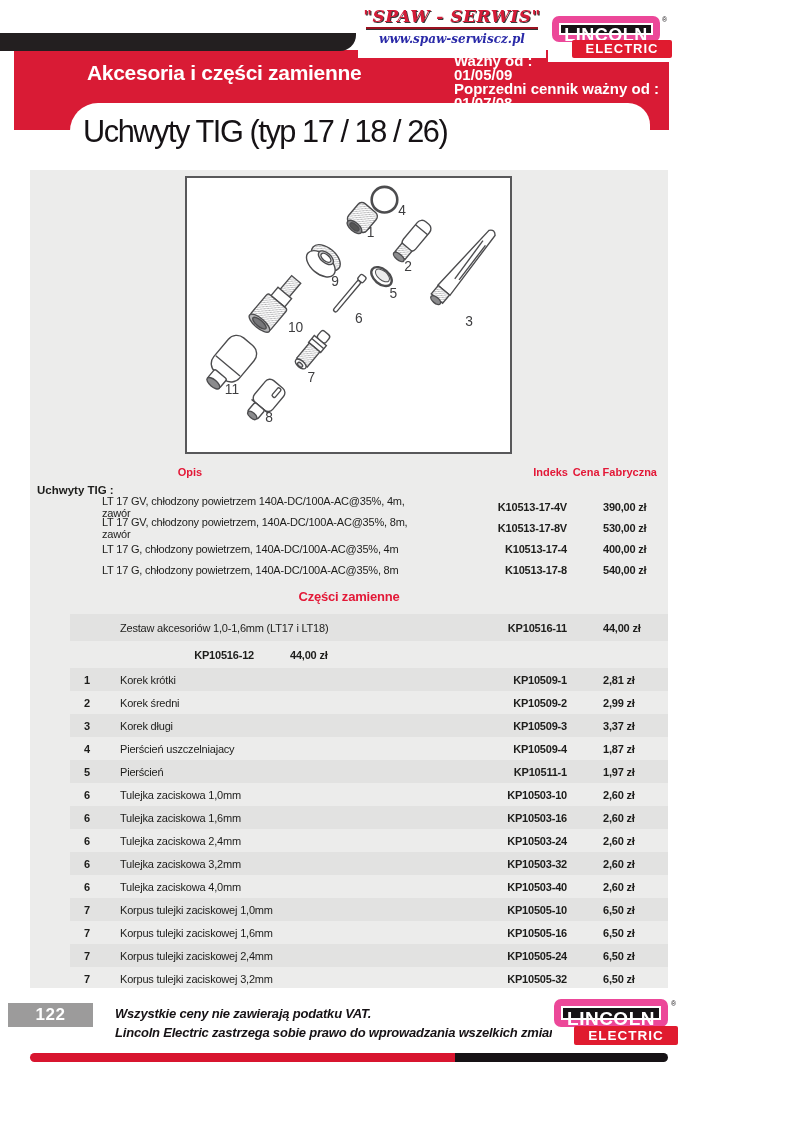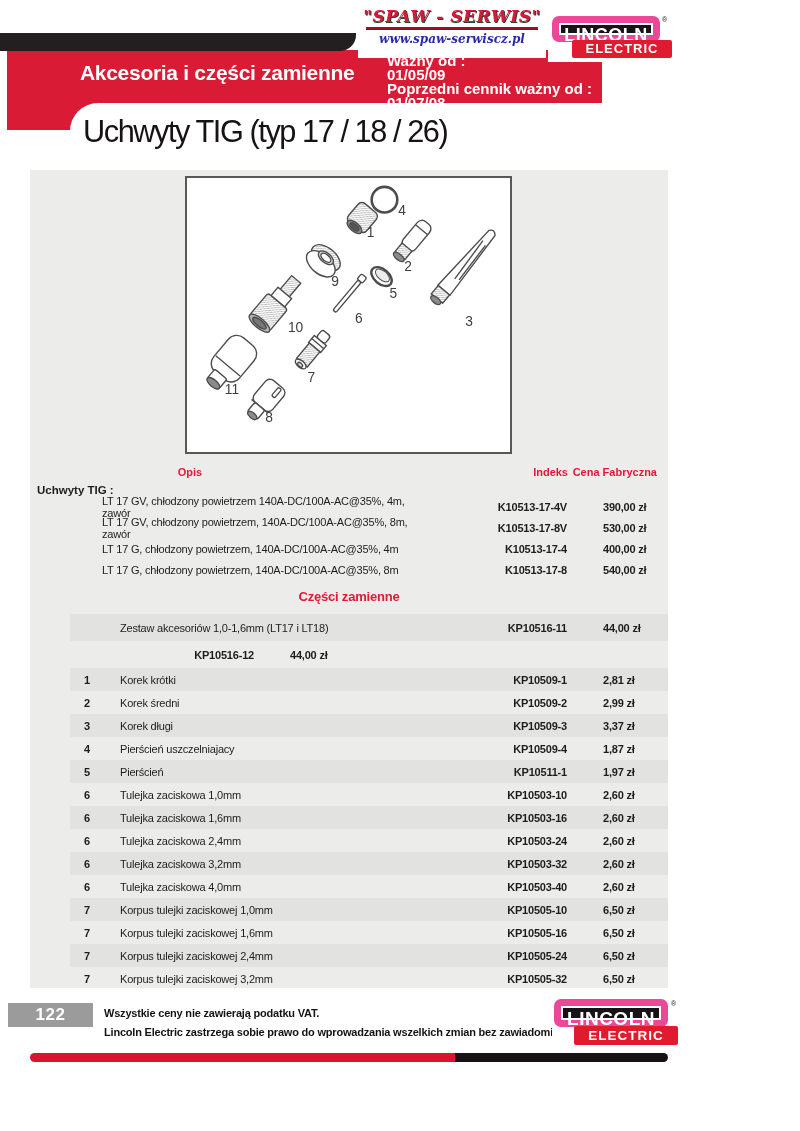--- a/index.html
+++ b/index.html
@@ -4,21 +4,21 @@
 <style>
   * { margin:0; padding:0; box-sizing:border-box; }
   html,body { background:#fff; }
   .page {
     position:relative; width:800px; height:1131px; background:#fff;
     font-family:"Liberation Sans", sans-serif; color:#1d1d1b; overflow:hidden;
   }
   
   .topbar { position:absolute; left:0; top:33px; width:356px; height:18px;
     background:#231f20; border-radius:0 0 16px 0; z-index:3; }
-  .banner { position:absolute; left:7px; top:50px; width:595px; height:80px;
+  .banner { position:absolute; left:14px; top:50px; width:655px; height:80px;
     background:#d91b35; z-index:2; }
   .banner-title { position:absolute; left:73px; top:11px; color:#fff;
     font-size:21px; font-weight:bold; letter-spacing:-.3px; }
   .validity { position:absolute; right:10px; top:4px; text-align:left;
     color:#fff; font-size:15px; font-weight:bold; line-height:14px; }
   .spaw-box { position:absolute; left:358px; top:0; width:188px; height:58px;
     background:#fff; z-index:4; text-align:center; padding-top:6px; }
   .spaw-title { font-family:"DejaVu Serif", serif; font-style:italic; font-weight:bold;
     font-size:17px; color:#d41b37; letter-spacing:.5px; white-space:nowrap;
     text-shadow:1px 1px 0 #3a3a3a; }
@@ -67,22 +67,22 @@
   .sec1 .c-ref { width:32px; }
   .c-opis { flex:1; padding-left:16px; }
   .sec1 .c-opis { padding-left:0; }
   .c-indeks { width:150px; text-align:right; font-weight:bold; flex:none; }
   .c-cena { width:90px; font-weight:bold; flex:none;padding-left:36px; }
   .sec2 .row.tall { height:27px; }
   
   .page-num { position:absolute; left:8px; top:1003px; width:85px; height:24px;
     background:#9c9b9b; color:#fff; font-size:17px; font-weight:bold;
     display:flex; align-items:center; justify-content:center; letter-spacing:.5px; }
-  .foot-notes { position:absolute; left:104px; top:1004px; font-size:11px;
-    font-weight:bold; line-height:19px; color:#161215; letter-spacing:-.2px; }
+  .foot-notes { position:absolute; left:115px; top:1004px; font-size:13px;
+    font-weight:bold; line-height:19px; color:#161215; letter-spacing:-.2px;font-style:italic; }
   .lincoln-bottom { position:absolute; left:552px; top:997px; width:130px; height:52px; }
   .lincoln-bottom .lnc-black { left:2px; top:2px; width:114px; height:28px; font-size:19px; line-height:25px; }
   .lincoln-bottom .lnc-red { left:22px; top:29px; width:104px; height:19px; font-size:13.5px; line-height:19px; }
   .lincoln-bottom .lnc-reg { left:119px; top:3px; }
   .bottom-bar { position:absolute; left:30px; top:1053px; width:638px; height:9px;
     border-radius:5px; background:linear-gradient(90deg,#d8152f 0,#d8152f 66.6%,#161215 66.6%,#161215 100%); }
 </style>
 </head>
 <body>
 

